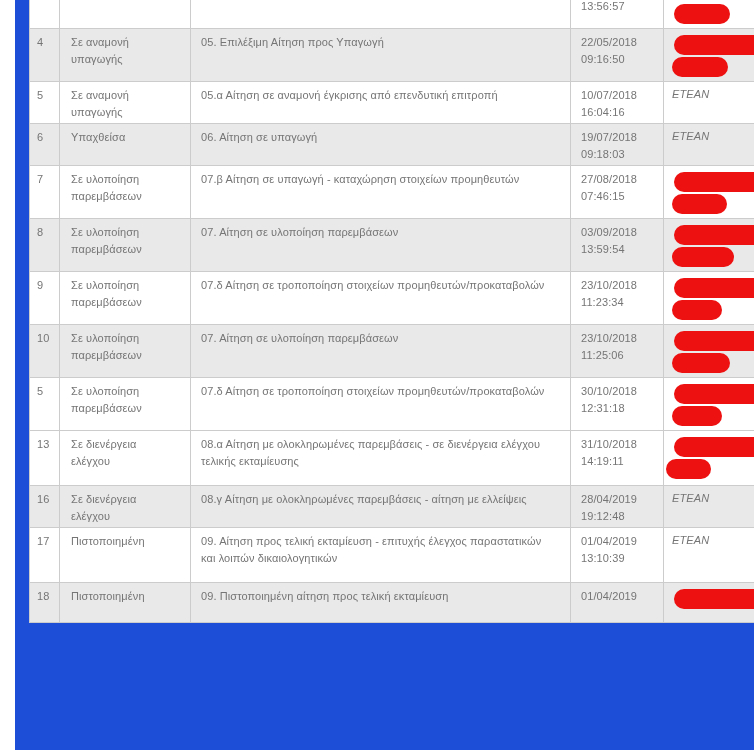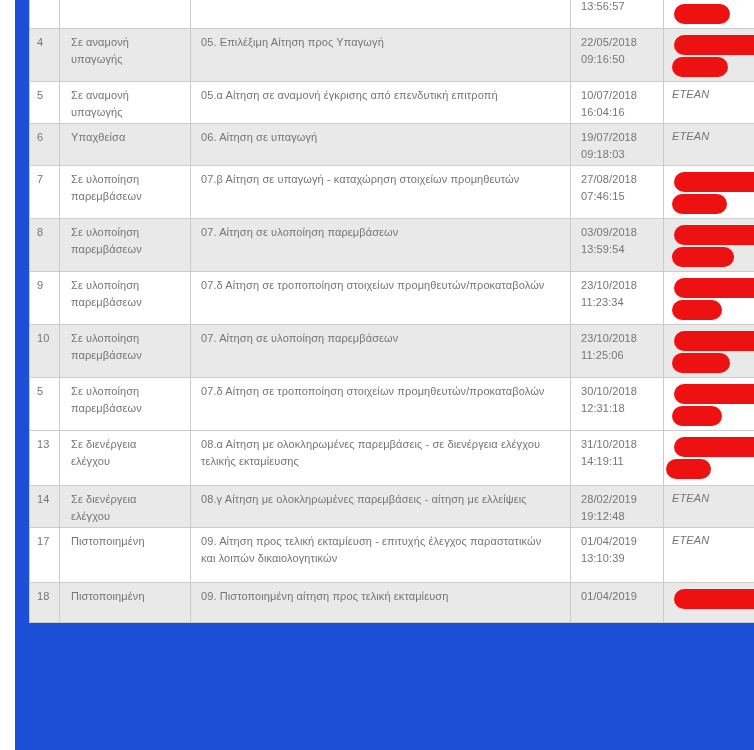--- a/index.html
+++ b/index.html
@@ -184,25 +184,25 @@
           <td class="c-date">
             <div>31/10/2018</div>
             <div>14:19:11</div>
           </td>
           <td class="c-user">
             <div class="pill" style="width: 97px; margin-left: 2px; background: rgb(238, 17, 17);"></div>
             <div class="pill" style="width: 45px; margin-left: -6px; background: rgb(238, 17, 17);"></div>
           </td>
         </tr>
         <tr class="row-normal bg-gray">
-          <td class="c-num">14</td>
+          <td class="c-num">16</td>
           <td class="c-status">Σε διενέργεια ελέγχου</td>
           <td class="c-desc">08.γ Αίτηση με ολοκληρωμένες παρεμβάσεις - αίτηση με ελλείψεις</td>
           <td class="c-date">
-            <div>28/02/2019</div>
+            <div>28/04/2019</div>
             <div>19:12:48</div>
           </td>
           <td class="c-user">ΕΤΕΑΝ</td>
         </tr>
         <tr class="row-tall bg-white">
           <td class="c-num">17</td>
           <td class="c-status">Πιστοποιημένη</td>
           <td class="c-desc">09. Αίτηση προς τελική εκταμίευση - επιτυχής έλεγχος παραστατικών και λοιπών δικαιολογητικών</td>
           <td class="c-date">
             <div>01/04/2019</div>

